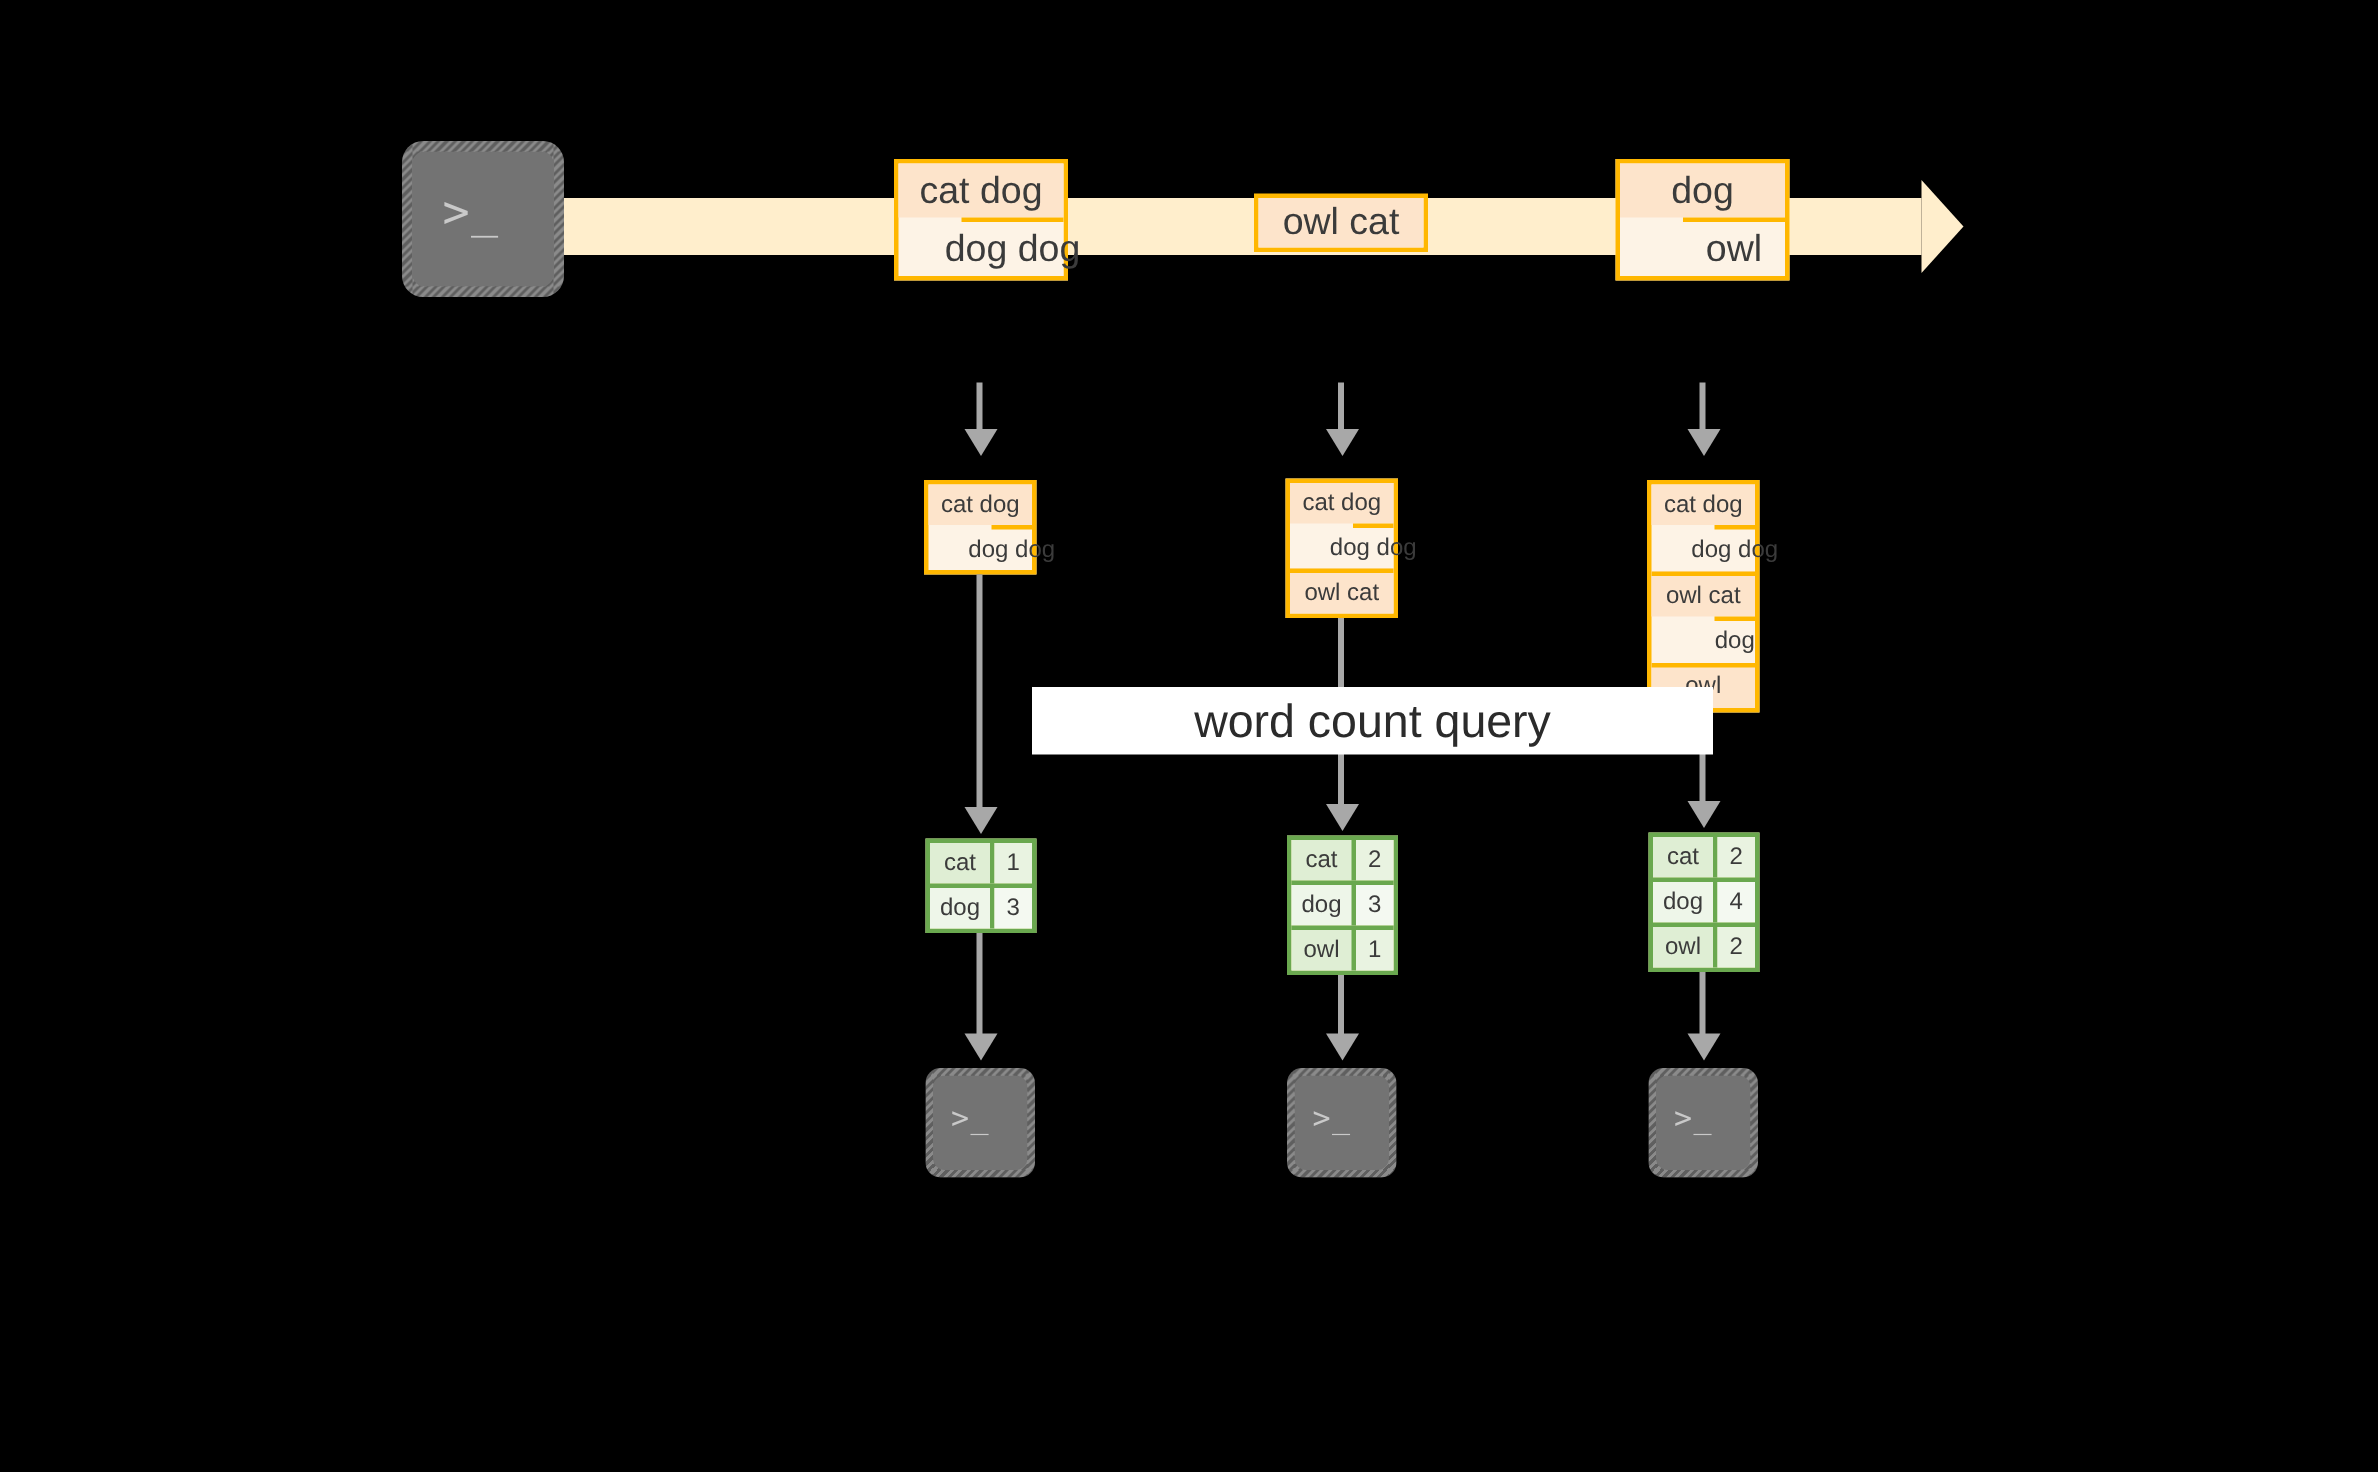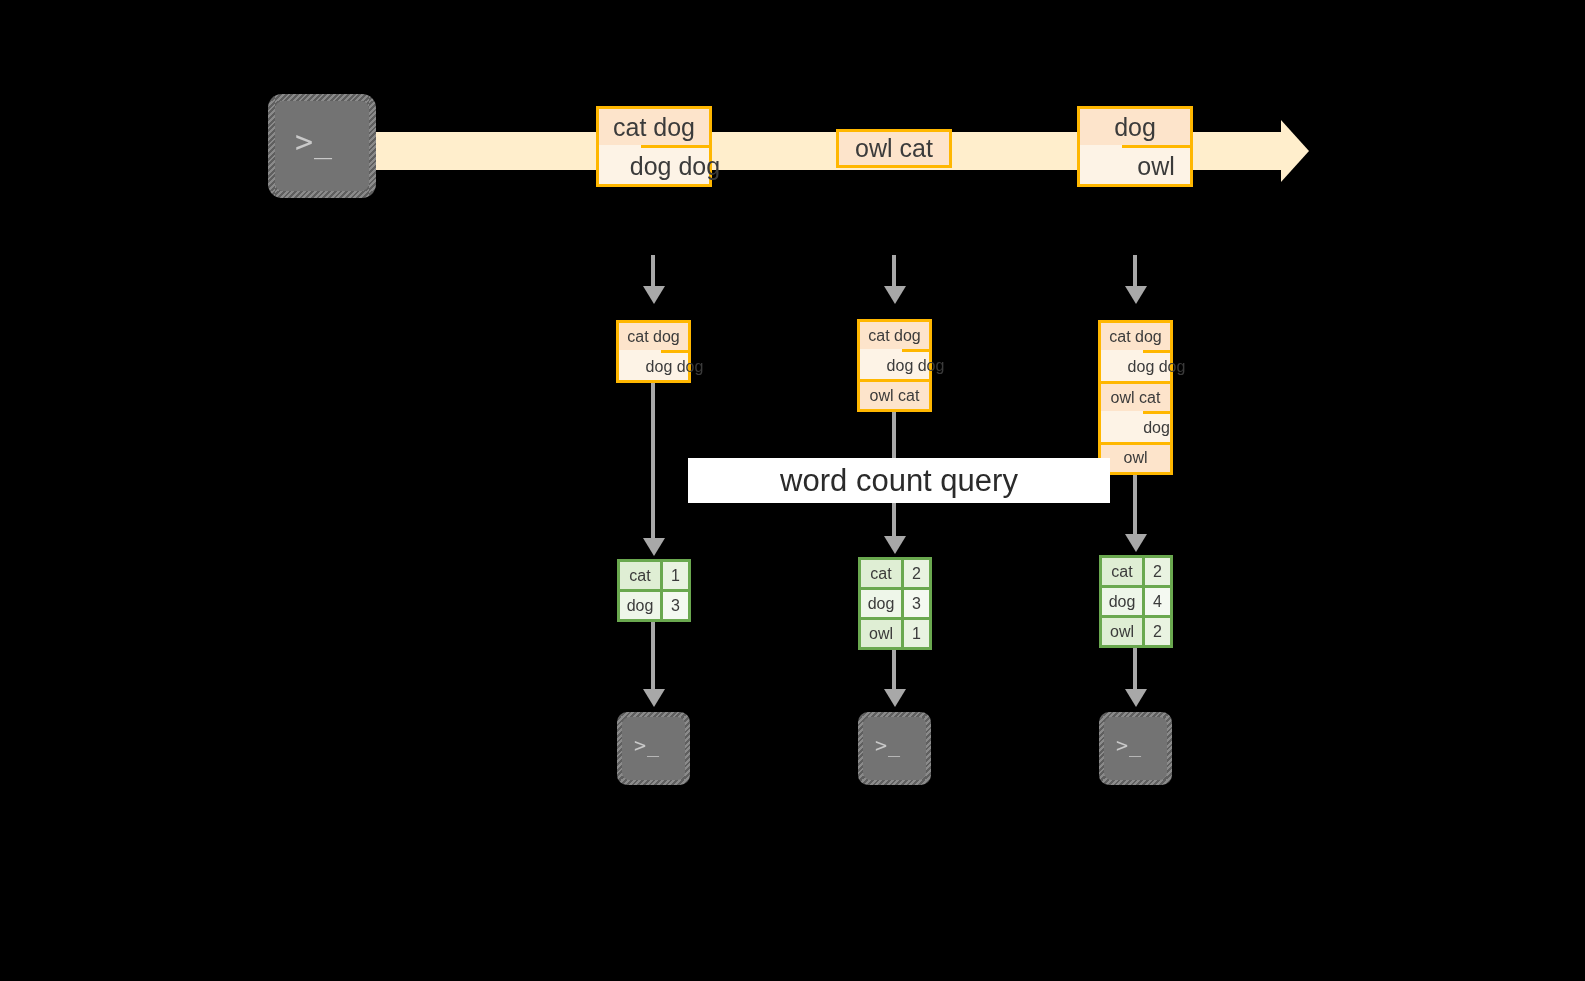--- a/index.html
+++ b/index.html
@@ -276,15 +276,15 @@
   </div>
 
   <div class="vline" style="left:1133px; top:648px; height:43px;"></div>
   <div class="vhead" style="left:1125px; top:689px; border-width:18px 11px 0 11px;"></div>
 
   <div class="terminal" style="left:1099px; top:712px; width:73px; height:73px; border-width:5px; border-radius:10px;">
     <div class="inner"></div>
     <div class="glyph" style="left:12px; top:18px; font-size:20px;">&gt;_</div>
   </div>
 
-  <div class="label-box" style="left:688px; top:458px; width:422px; height:45px; font-size:31px;">word count query</div>
+  <div class="label-box" style="left:688px; top:458px; width:454px; height:45px; font-size:31px;">word count query</div>
 
 </div>
 
 </body></html>

